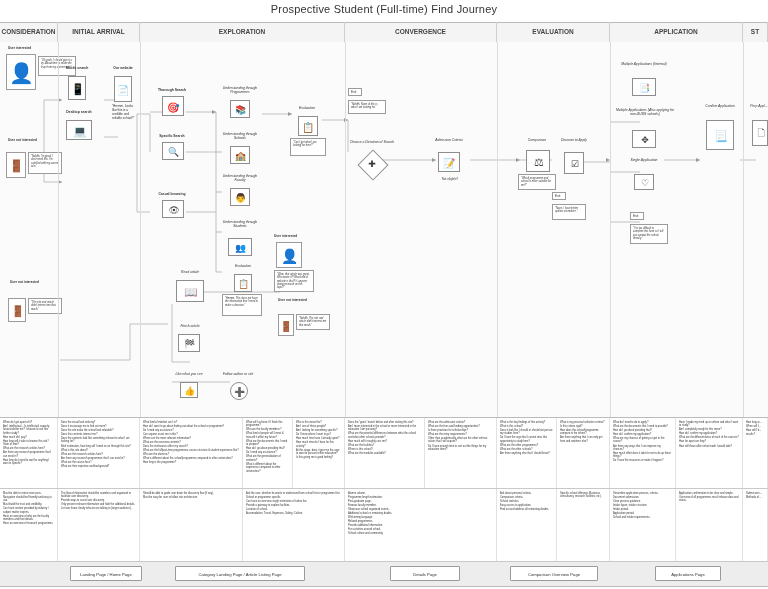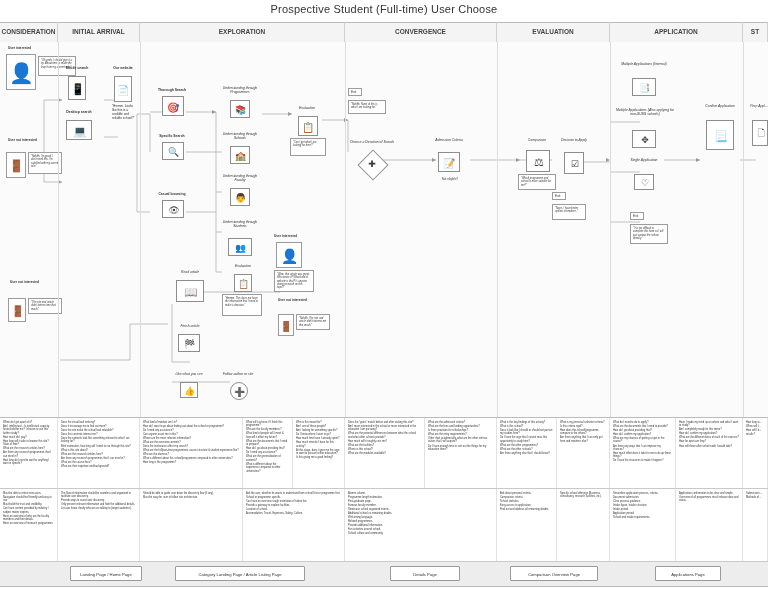--- a/index.html
+++ b/index.html
@@ -45,21 +45,21 @@
   .exit{position:absolute;box-sizing:border-box;border:1px solid #9b9b9b;background:#fff;font-size:3.2px;color:#333;padding:1px 2px;}
   .persona{position:absolute;box-sizing:border-box;border:1px solid #9b9b9b;background:#fff;}
   .ptitle{position:absolute;font-size:3.2px;font-weight:bold;color:#333;}
   .smallcap{position:absolute;font-size:3px;color:#444;text-align:center;line-height:1.2;}
 </style>
 </head>
 <body>
 
 <div id="page">
 
-  <div class="title">Prospective Student (Full-time) User Choose</div>
+  <div class="title">Prospective Student (Full-time) Find Journey</div>
 
   <div class="band"></div>
   <div class="stage" style="left:0;width:58px">CONSIDERATION</div>
   <div class="stage" style="left:58px;width:82px">INITIAL ARRIVAL</div>
   <div class="stage" style="left:140px;width:205px">EXPLORATION</div>
   <div class="stage" style="left:345px;width:152px">CONVERGENCE</div>
   <div class="stage" style="left:497px;width:113px">EVALUATION</div>
   <div class="stage" style="left:610px;width:133px">APPLICATION</div>
   <div class="stage" style="left:743px;width:25px">ST</div>
 

